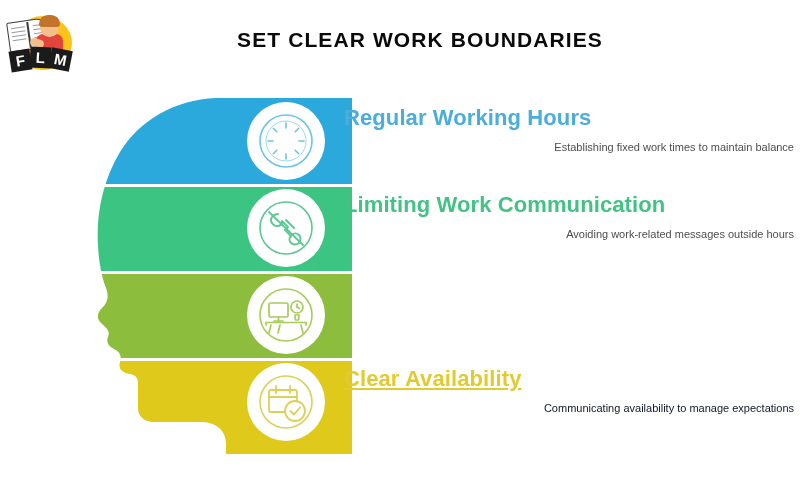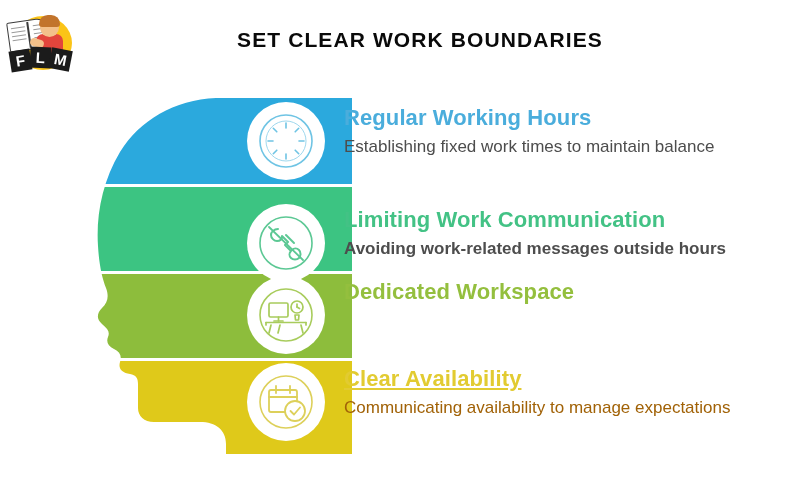--- a/index.html
+++ b/index.html
@@ -153,21 +153,21 @@
   .head-svg { display: block; width: 256px; height: 360px; }
 
   
   .row {
     position: absolute;
     left: 247px;
     width: 553px;
     height: 86px;
   }
   .row.r1 { top: 99px; }
-  .row.r2 { top: 201px; }
+  .row.r2 { top: 186px; }
   .row.r3 { top: 273px; }
   .row.r4 { top: 360px; }
 
   .badge {
     position: absolute;
     left: 0;
     top: 3px;
     width: 78px;
     height: 78px;
     border-radius: 50%;
@@ -188,24 +188,25 @@
     font-family: "Liberation Sans", sans-serif;
     font-weight: bold;
     font-size: 22px;
     letter-spacing: 0.1px;
     line-height: 22px;
     white-space: nowrap;
   }
   .row-desc {
     margin-top: 9px;
     font-family: "Liberation Sans", sans-serif;
-    font-size: 17px;
+    font-size: 11px;
     color: #4d4d4d;
     line-height: 18px;
     white-space: nowrap;
+    text-align: right;
   }
 </style>
 </head>
 <body>
 
 <div id="canvas" style="background: rgb(255, 255, 255);">
 
   <div class="logo">
     <div class="logo-disc" style="background: rgb(251, 196, 23);"></div>
     <div class="logo-book"></div>
@@ -297,21 +298,21 @@
                    C 37 47 41 47 43 45
                    C 45 43 45 39 43 37
                    C 41 35 38 35 36 37"></path>
           <path d="M 30 22 L 38 30"></path>
         </g>
         <line x1="13" y1="14" x2="47" y2="47" stroke="#5CC894" stroke-width="1.8" stroke-linecap="round"></line>
       </svg>
     </div>
     <div class="row-text">
       <div class="row-heading" id="h2" style="color: rgb(67, 194, 133);">Limiting Work Communication</div>
-      <div class="row-desc" style="color: rgb(77, 77, 77); font-weight: bold;">Avoiding work-related messages outside hours</div>
+      <div class="row-desc" style="color: rgb(77, 77, 77);">Avoiding work-related messages outside hours</div>
     </div>
   </div>
 
   <div class="row r3">
     <div class="badge">
       <svg width="60" height="60" viewBox="0 0 60 60">
         <circle cx="30" cy="30" r="26" fill="none" stroke="#A8CC5C" stroke-width="1.6"></circle>
         <g fill="none" stroke="#A8CC5C" stroke-width="1.7" stroke-linecap="round" stroke-linejoin="round">
           <rect x="13" y="18" width="19" height="14" rx="1.5"></rect>
           <line x1="22.5" y1="32" x2="22.5" y2="36"></line>
@@ -323,37 +324,36 @@
           <line x1="10" y1="37.5" x2="50" y2="37.5"></line>
           <line x1="10" y1="37.5" x2="10" y2="40"></line>
           <line x1="50" y1="37.5" x2="50" y2="40"></line>
           <line x1="15" y1="40" x2="13" y2="48"></line>
           <line x1="45" y1="40" x2="47" y2="48"></line>
           <line x1="24" y1="40" x2="22" y2="48"></line>
         </g>
       </svg>
     </div>
     <div class="row-text">
-      <div class="row-heading" id="h3" style="color: rgb(148, 191, 62);">Dedicated Workspace</div>
     </div>
   </div>
 
   <div class="row r4">
     <div class="badge">
       <svg width="60" height="60" viewBox="0 0 60 60">
         <circle cx="30" cy="30" r="26" fill="none" stroke="#DDD05A" stroke-width="1.6"></circle>
         <g fill="none" stroke="#DDD05A" stroke-width="1.8" stroke-linecap="round" stroke-linejoin="round">
           <rect x="13" y="18" width="28" height="22" rx="2"></rect>
           <line x1="13" y1="25" x2="41" y2="25"></line>
           <line x1="20" y1="14" x2="20" y2="21"></line>
           <line x1="34" y1="14" x2="34" y2="21"></line>
           <circle cx="39" cy="39" r="10" fill="#ffffff"></circle>
           <polyline points="34.5,39 38,42.5 44,35.5"></polyline>
         </g>
       </svg>
     </div>
     <div class="row-text">
       <div class="row-heading" id="h4" style="color: rgb(226, 203, 49); text-decoration: underline;">Clear Availability</div>
-      <div class="row-desc" style="color: #a16207;">Communicating availability to manage expectations</div>
+      <div class="row-desc" style="color: #0f172a;">Communicating availability to manage expectations</div>
     </div>
   </div>
 
 </div>
 
 </body></html>

